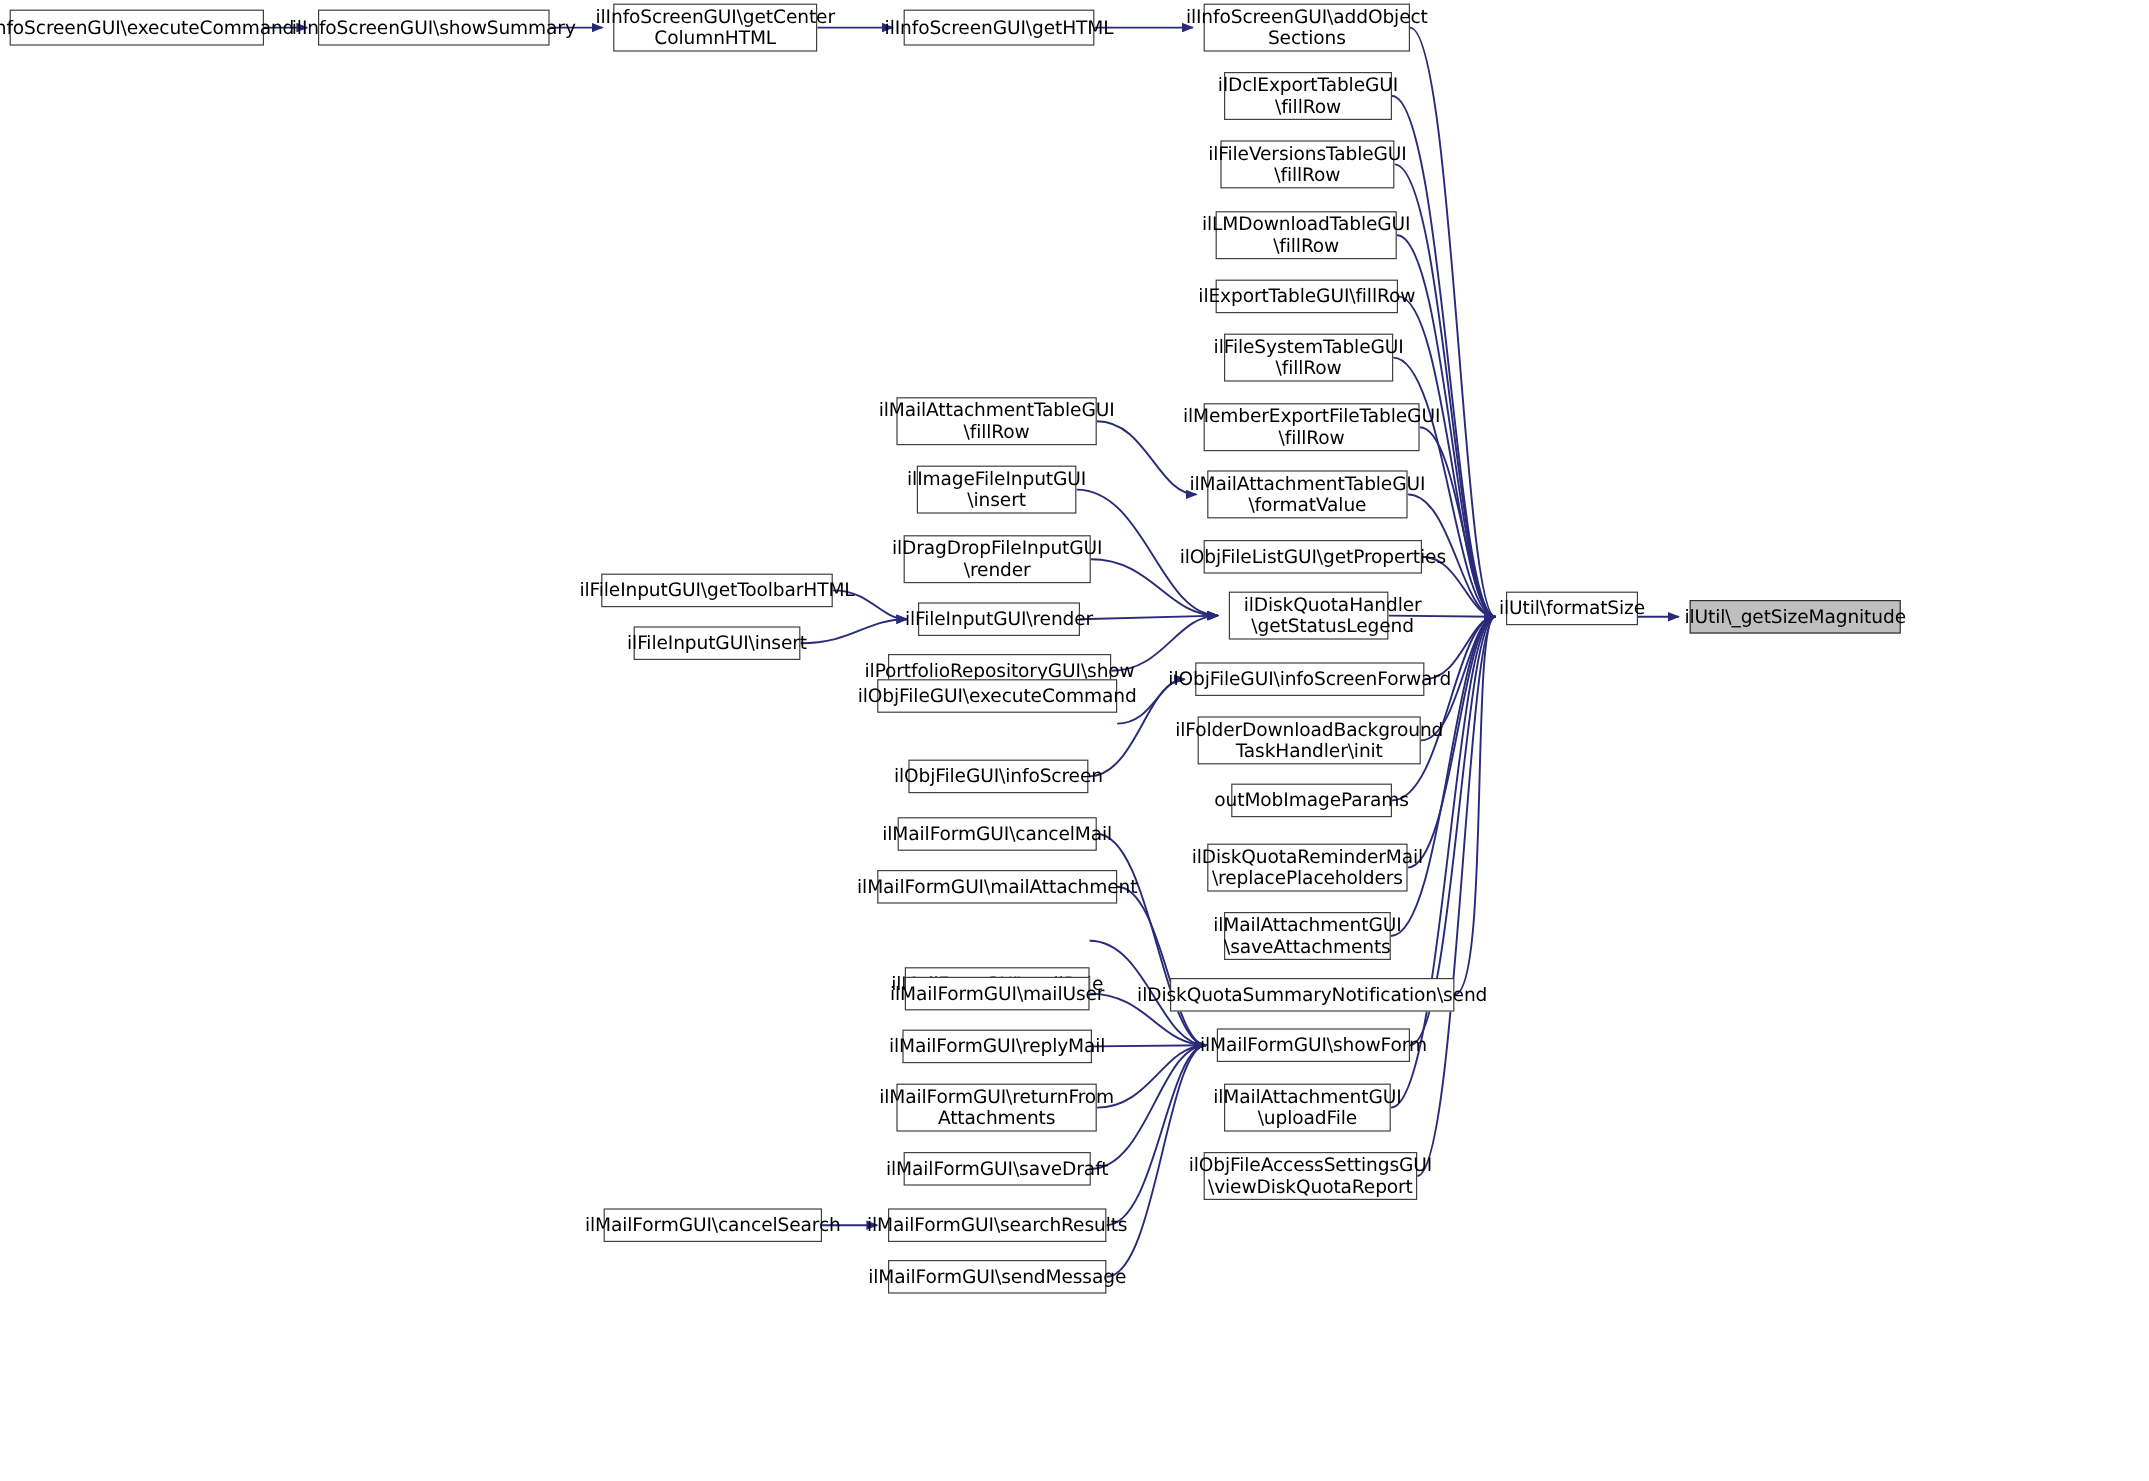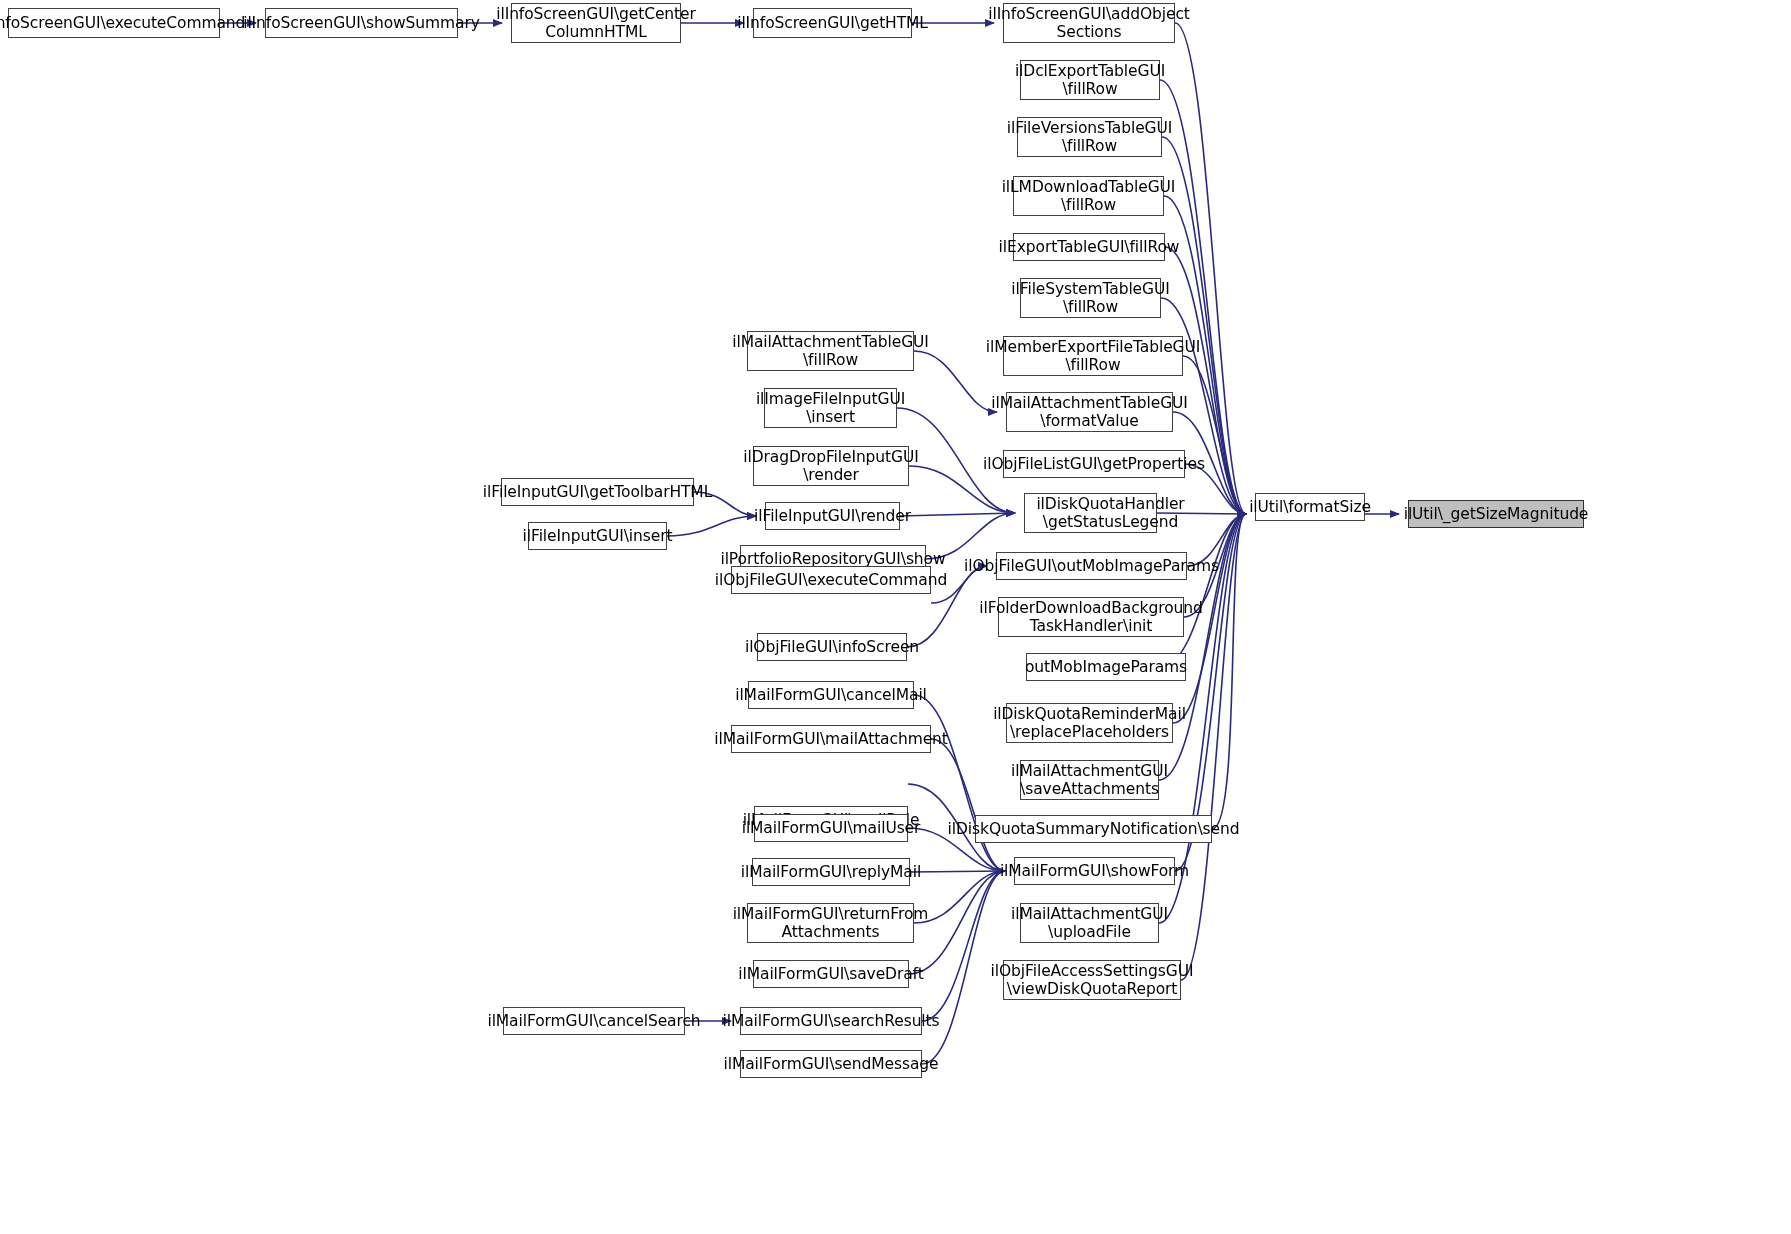--- a/index.html
+++ b/index.html
@@ -117,24 +117,24 @@
       <div class="node" style="left: 1013px; top: 233px; width: 152px; height: 28px;">ilExportTableGUI\fillRow</div>
       <div class="node" style="left: 1020px; top: 278px; width: 141px; height: 40px;">ilFileSystemTableGUI
 \fillRow</div>
       <div class="node" style="left: 1003px; top: 336px; width: 180px; height: 40px;">ilMemberExportFileTableGUI
 \fillRow</div>
       <div class="node" style="left: 1006px; top: 392px; width: 167px; height: 40px;">ilMailAttachmentTableGUI
 \formatValue</div>
       <div class="node" style="left: 1003px; top: 450px; width: 182px; height: 28px;">ilObjFileListGUI\getProperties</div>
       <div class="node" style="left: 1024px; top: 493px; width: 133px; height: 40px; padding-left: 40px;">ilDiskQuotaHandler
 \getStatusLegend</div>
-      <div class="node" style="left: 996px; top: 552px; width: 191px; height: 28px;">ilObjFileGUI\outMobImageParams</div>
+      <div class="node" style="left: 996px; top: 552px; width: 191px; height: 28px;">ilObjFileGUI\infoScreenForward</div>
       <div class="node" style="left: 998px; top: 597px; width: 186px; height: 40px;">ilFolderDownloadBackground
 TaskHandler\init</div>
-      <div class="node" style="left: 1026px; top: 653px; width: 160px; height: 28px;">outMobImageParams</div>
+      <div class="node" style="left: 1026px; top: 653px; width: 134px; height: 28px;">outMobImageParams</div>
       <div class="node" style="left: 1006px; top: 703px; width: 167px; height: 40px;">ilDiskQuotaReminderMail
 \replacePlaceholders</div>
       <div class="node" style="left: 1020px; top: 760px; width: 139px; height: 40px;">ilMailAttachmentGUI
 \saveAttachments</div>
       <div class="node" style="left: 975px; top: 815px; width: 237px; height: 28px;">ilDiskQuotaSummaryNotification\send</div>
       <div class="node" style="left: 1014px; top: 857px; width: 161px; height: 28px;">ilMailFormGUI\showForm</div>
       <div class="node" style="left: 1020px; top: 903px; width: 139px; height: 40px;">ilMailAttachmentGUI
 \uploadFile</div>
       <div class="node" style="left: 1003px; top: 960px; width: 178px; height: 40px;">ilObjFileAccessSettingsGUI
 \viewDiskQuotaReport</div>

